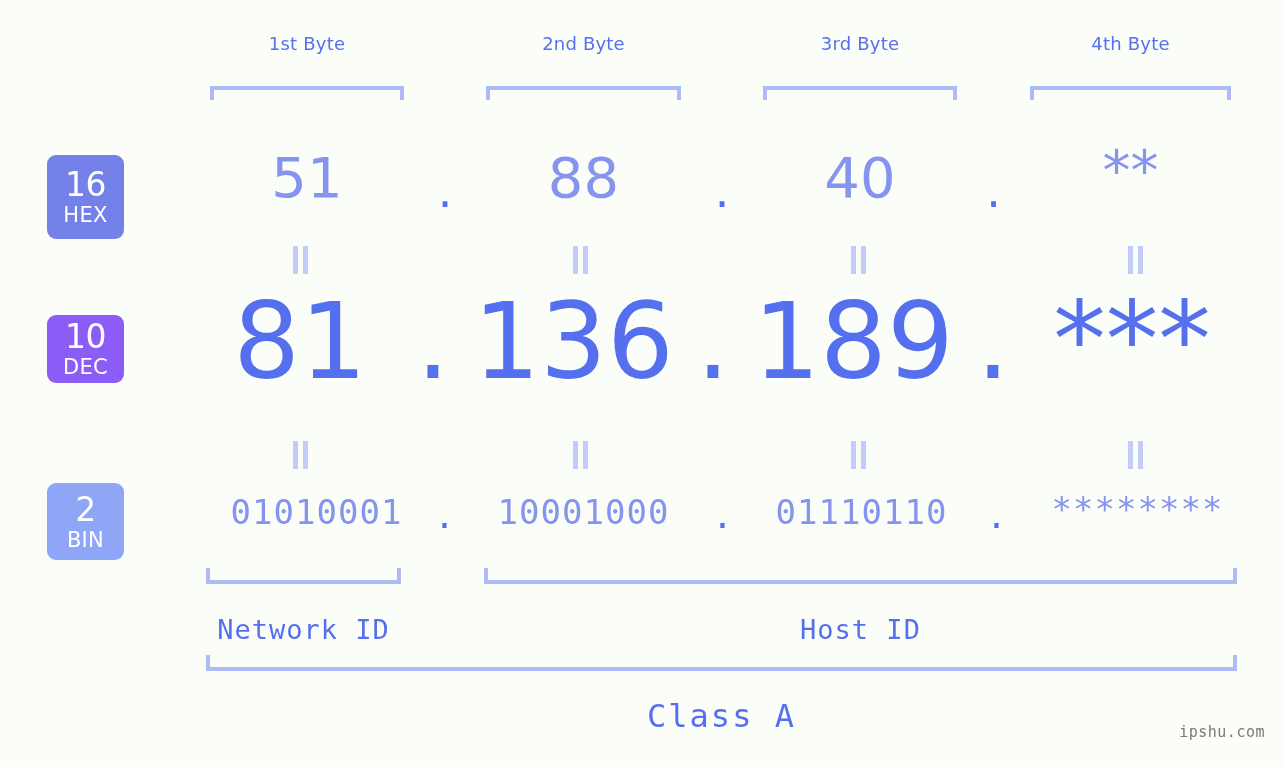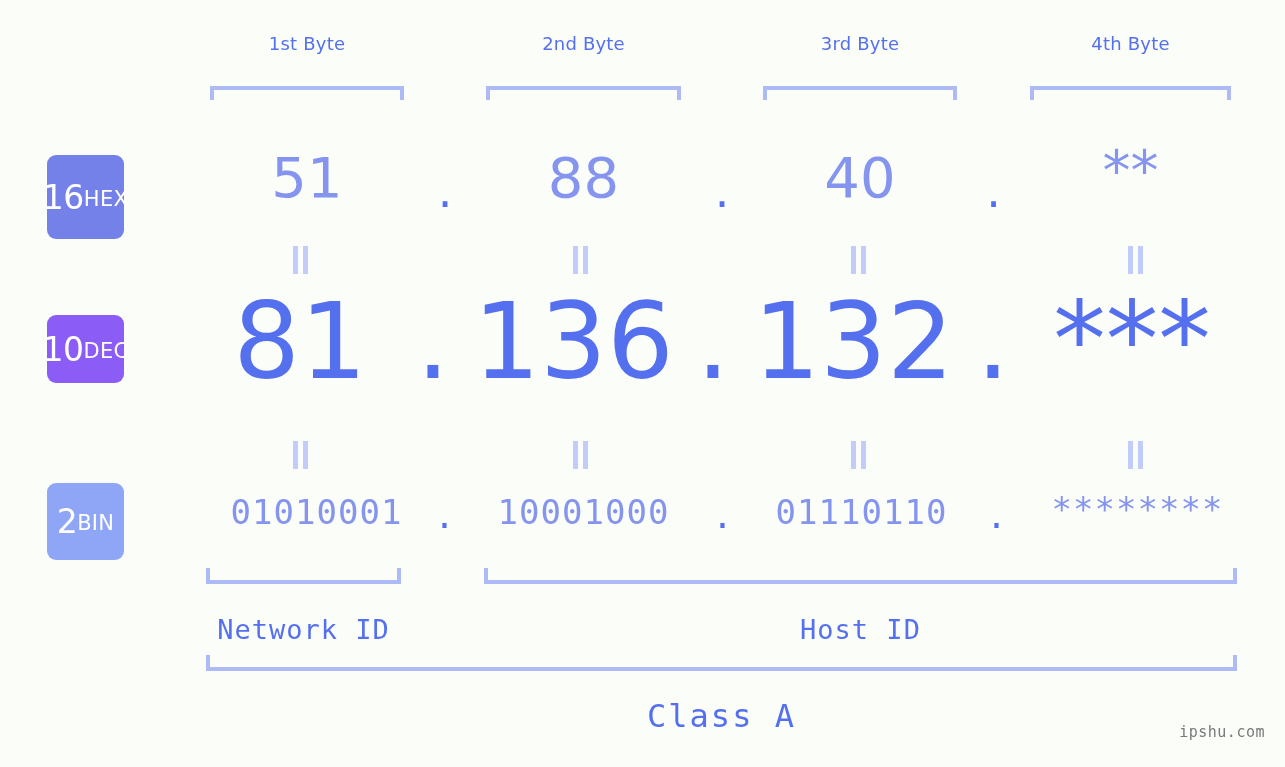--- a/index.html
+++ b/index.html
@@ -50,21 +50,21 @@
 
   
   .badge {
     position: absolute;
     left: 47px;
     width: 77px;
     border-radius: 9px;
     color: #ffffff;
     text-align: center;
     display: flex;
-    flex-direction: row;
+    flex-direction: column;
     align-items: center;
     justify-content: center;
     line-height: 1;
     font-family: "DejaVu Sans", sans-serif;
   }
   .badge .num {
     font-size: 33px;
     font-weight: 400;
     letter-spacing: -0.5px;
   }
@@ -226,21 +226,21 @@
 <div class="eq" style="left:1128px; top:246px;">
     <i class="a"></i>
     <i class="b"></i>
   </div>
 
 <div class="dec-row">
   <div class="cell" style="left:196px; width:208px;">81</div>
   <div class="cell dot" style="left:396px; width:74px; top:290px;">.</div>
   <div class="cell" style="left:466px; width:215px;">136</div>
   <div class="cell dot" style="left:676px; width:74px; top:290px;">.</div>
-  <div class="cell" style="left:746px; width:215px;">132</div>
+  <div class="cell" style="left:746px; width:215px;">189</div>
   <div class="cell dot" style="left:956px; width:74px; top:290px;">.</div>
   <div class="cell masked" style="left:1024px; width:216px; top:288px;">***</div>
 </div>
 
 <div class="eq" style="left:293px; top:441px;">
     <i class="a"></i>
     <i class="b"></i>
   </div>
 <div class="eq" style="left:573px; top:441px;">
     <i class="a"></i>

